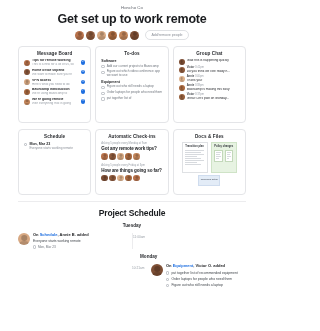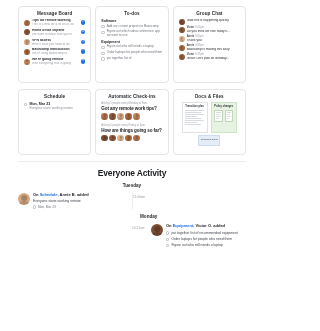--- a/index.html
+++ b/index.html
@@ -148,20 +148,33 @@
   .act-li { display: flex; gap: 2px; margin-top: 2px; }
   .act-li .cb { margin-top: .6px; }
   .act-li-t { font-size: 3.4px; color: #3f444a; line-height: 1.25; }
   .vline { border-left: .5px solid #ececee; }
 </style>
 </head>
 <body>
 
 <div class="page">
 
+  <div class="header">
+    <div class="org">Honcho Co</div>
+    <div class="title">Get set up to work remote</div>
+    <div class="people-row">
+      <span class="av h a1"></span>
+      <span class="av h a2"></span>
+      <span class="av h a3"></span>
+      <span class="av h a4"></span>
+      <span class="av h a5"></span>
+      <span class="av h a6"></span>
+      <span class="addremove">Add/remove people</span>
+    </div>
+  </div>
 
   <div class="grid">
 
     <div class="card card-r1">
       <div class="card-title">Message Board</div>
       <div class="mb-item">
         <span class="av mb-av a1"></span>
         <span class="mb-txt" style="display: block;">
           <span class="mb-h" style="display: block;">Tips for remote working</span>
           <span class="mb-s" style="display: block;">This is a new for a lot of us, so</span>
@@ -343,21 +356,21 @@
               </div>
           </div>
         </div>
       </div>
       <div class="doc-badge">Technical setup</div>
     </div>
   </div>
 
   <div class="divider"></div>
 
-  <div class="act-title">Everyone Activity</div>
+  <div class="act-title">Project Schedule</div>
 
   <div class="day">Tuesday</div>
   <div class="act-row">
     <div class="act-left">
       <span class="av act-av a3"></span>
       <span class="act-body" style="display: block;">
         <span class="act-head" style="display: block;">
           <span style="display: inline;">On </span><span class="lnk" style="display: inline;">Schedule</span><span style="display: inline;">, Annie B. added</span>
         </span>
         <span class="act-sub" style="display: block;">Everyone starts working remote</span>

